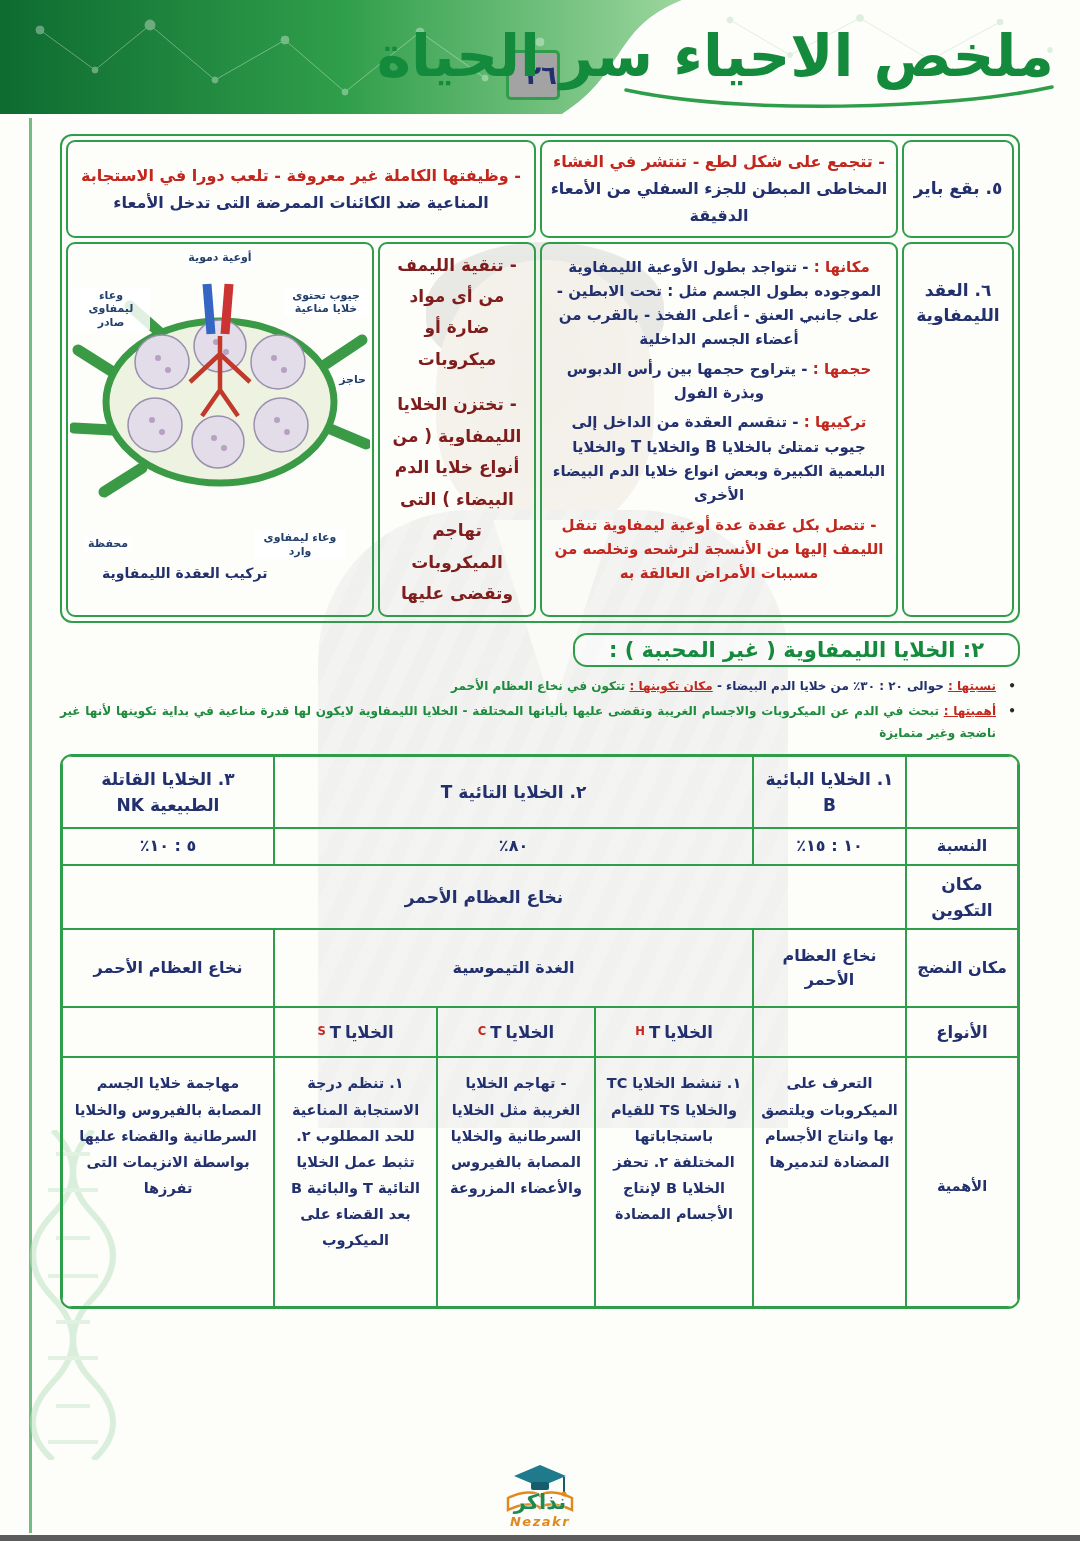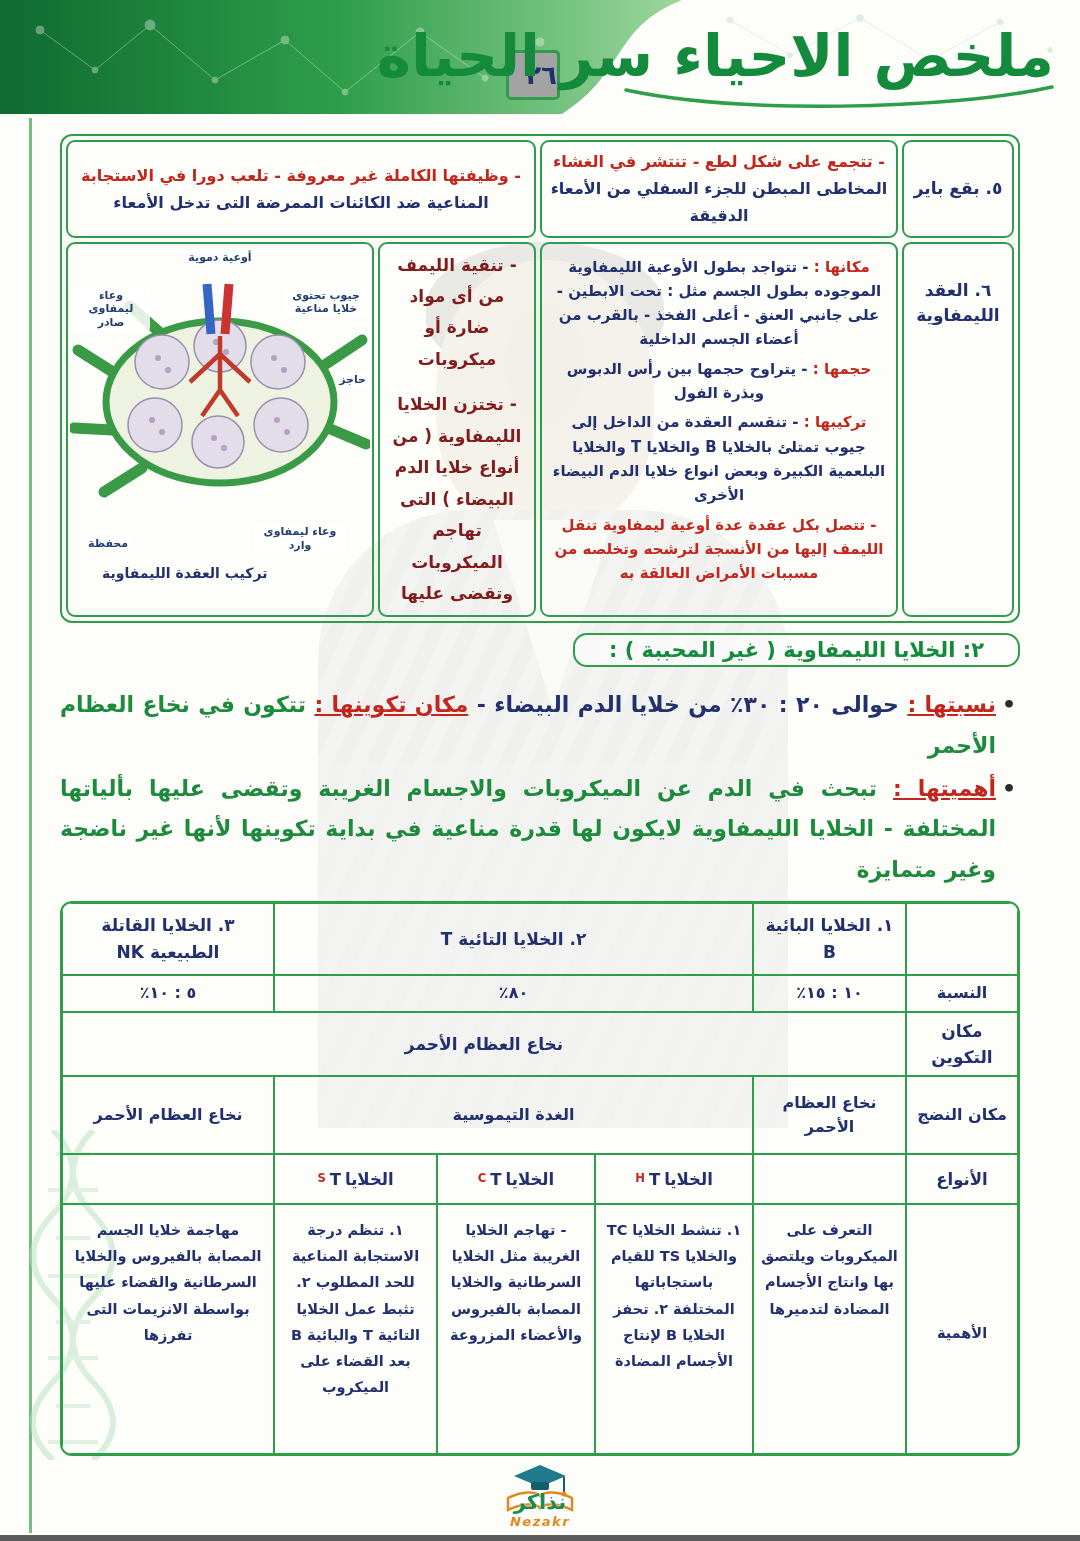--- a/index.html
+++ b/index.html
@@ -63,21 +63,21 @@
   .c-diagram { flex:1; position:relative; padding:0; }
   .dg-svg { position:absolute; top:34px; left:50%; transform:translateX(-50%); }
   .dg-label { position:absolute; font-size:11px; font-weight:bold; color:#23406b;
               background:rgba(255,255,255,.85); padding:1px 4px; border-radius:3px; line-height:1.25; text-align:center; }
   .dg-caption { position:absolute; bottom:34px; left:34px; font-size:14px; color:#22306e; }
 
   
   .sec2row { margin-top:10px; text-align:right; }
   .sec2head { display:inline-block; border:2.5px solid #2f9e4a; border-radius:14px; padding:3px 34px;
               color:#148a3d; font-size:21px; background:rgba(255,255,255,.55); }
-  .bullets { margin-top:18px; font-size:22px; line-height:1.85; }
+  .bullets { margin-top:8px; font-size:12px; line-height:1.85; }
   .bullet { position:relative; padding-right:24px; text-align:justify; margin-bottom:2px; }
   .bullet::before { content:"•"; position:absolute; right:4px; top:0; color:#2b2b2b; }
 
   
   .t2 { margin-top:10px; display:grid; grid-template-columns:112px 153px 158px 158px 163px 1fr;
         border:2.5px solid #2f9e4a; border-radius:12px; overflow:hidden; }
   .t2c { border:1px solid #2f9e4a; display:flex; flex-direction:column; align-items:center; justify-content:center;
          text-align:center; padding:5px 6px; color:#22306e; font-size:16px; line-height:1.55; }
   .t2c.h    { min-height:72px; font-size:17px; }
   .t2c.rat  { min-height:36px; }
@@ -255,21 +255,21 @@
 
             <path d="M150,58 L150,112 M150,76 L120,104 M150,76 L180,104 M150,112 L132,138 M150,112 L168,138" stroke="#c0392b" stroke-width="4.5" fill="none"></path>
             <line x1="137" y1="6" x2="141" y2="56" stroke="#3566c4" stroke-width="9"></line>
             <line x1="159" y1="6" x2="155" y2="56" stroke="#cc3333" stroke-width="9"></line>
           </svg>
           <span class="dg-label" style="top:6px; left:50%; transform:translateX(-50%);">أوعية دموية</span>
           <span class="dg-label" style="top:44px; left:4px; width:78px;">وعاء ليمفاوى صادر</span>
           <span class="dg-label" style="top:44px; right:4px; width:84px;">جيوب تحتوى خلايا مناعية</span>
           <span class="dg-label" style="top:128px; right:2px;">حاجز</span>
           <span class="dg-label" style="bottom:64px; left:16px;">محفظة</span>
-          <span class="dg-label" style="bottom:62px; right:26px; width:92px;">وعاء ليمفاوى وارد</span>
+          <span class="dg-label" style="bottom:56px; right:26px; width:92px;">وعاء ليمفاوى وارد</span>
           <span class="dg-caption">تركيب العقدة الليمفاوية</span>
         </div>
       </div>
     </div>
 
     <div class="sec2row">
       <span class="sec2head">٢: الخلايا الليمفاوية ( غير المحببة ) :</span>
     </div>
 
     <div class="bullets">

